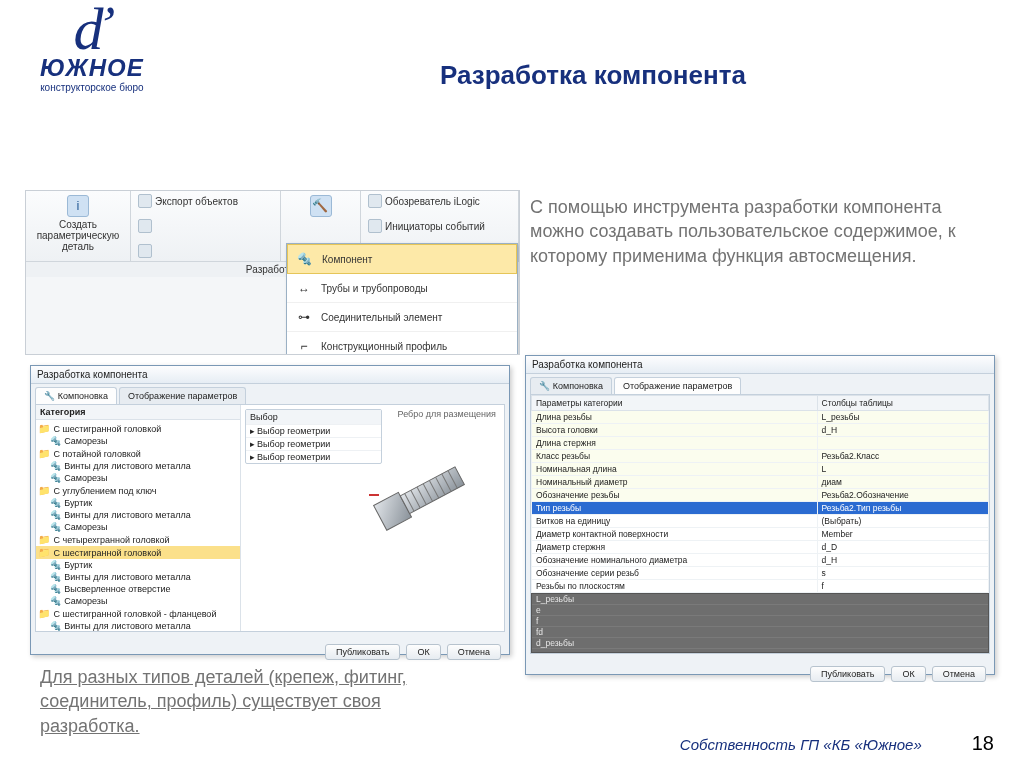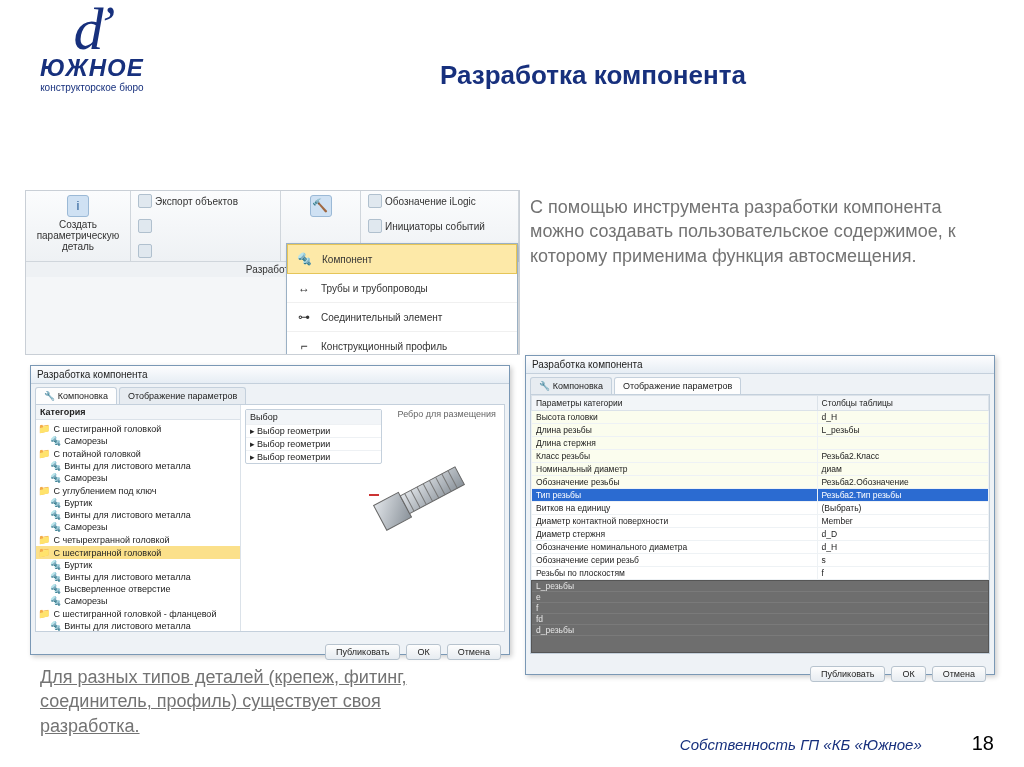--- a/index.html
+++ b/index.html
@@ -211,21 +211,21 @@
         </div>
     </div>
     <div class="rib-group" style="width:80px;">
       <div class="rib-big">
         <div class="rib-ico">🔨</div>
       </div>
     </div>
     <div class="rib-group" style="flex:1;">
       <div class="rib-row">
           <div class="mini"></div>
-          <span>Обозначение iLogic</span>
+          <span>Обозреватель iLogic</span>
         </div>
       <div class="rib-row">
           <div class="mini"></div>
           <span>Инициаторы событий</span>
         </div>
       <div class="rib-row">
           <div class="mini"></div>
           <span>Инициатор Inventor</span>
         </div>
     </div>
@@ -380,34 +380,38 @@
   <div class="panel3">
     <table class="paramtbl">
       <thead>
           <tr>
             <th>Параметры категории</th>
             <th>Столбцы таблицы</th>
           </tr>
         </thead>
       <tbody id="paramrows">
           <tr class="alt">
+            <td>Длина резьбы</td>
+            <td style="text-align: left;">L_резьбы</td>
+          </tr>
+          <tr class="alt">
             <td>Высота головки</td>
             <td style="text-align: left;">d_H</td>
           </tr>
           <tr class="alt">
-            <td>Длина резьбы</td>
-            <td style="text-align: left;">L_резьбы</td>
-          </tr>
-          <tr class="alt">
             <td>Длина стержня</td>
             <td style="text-align: left;"></td>
           </tr>
           <tr class="alt">
             <td>Класс резьбы</td>
             <td style="text-align: left;">Резьба2.Класс</td>
+          </tr>
+          <tr class="alt">
+            <td>Номинальная длина</td>
+            <td style="text-align: left;">L</td>
           </tr>
           <tr class="alt">
             <td>Номинальный диаметр</td>
             <td style="text-align: left;">диам</td>
           </tr>
           <tr class="alt">
             <td>Обозначение резьбы</td>
             <td style="text-align: left; margin-left: 11px;">Резьба2.Обозначение</td>
           </tr>
           <tr class="hl">

